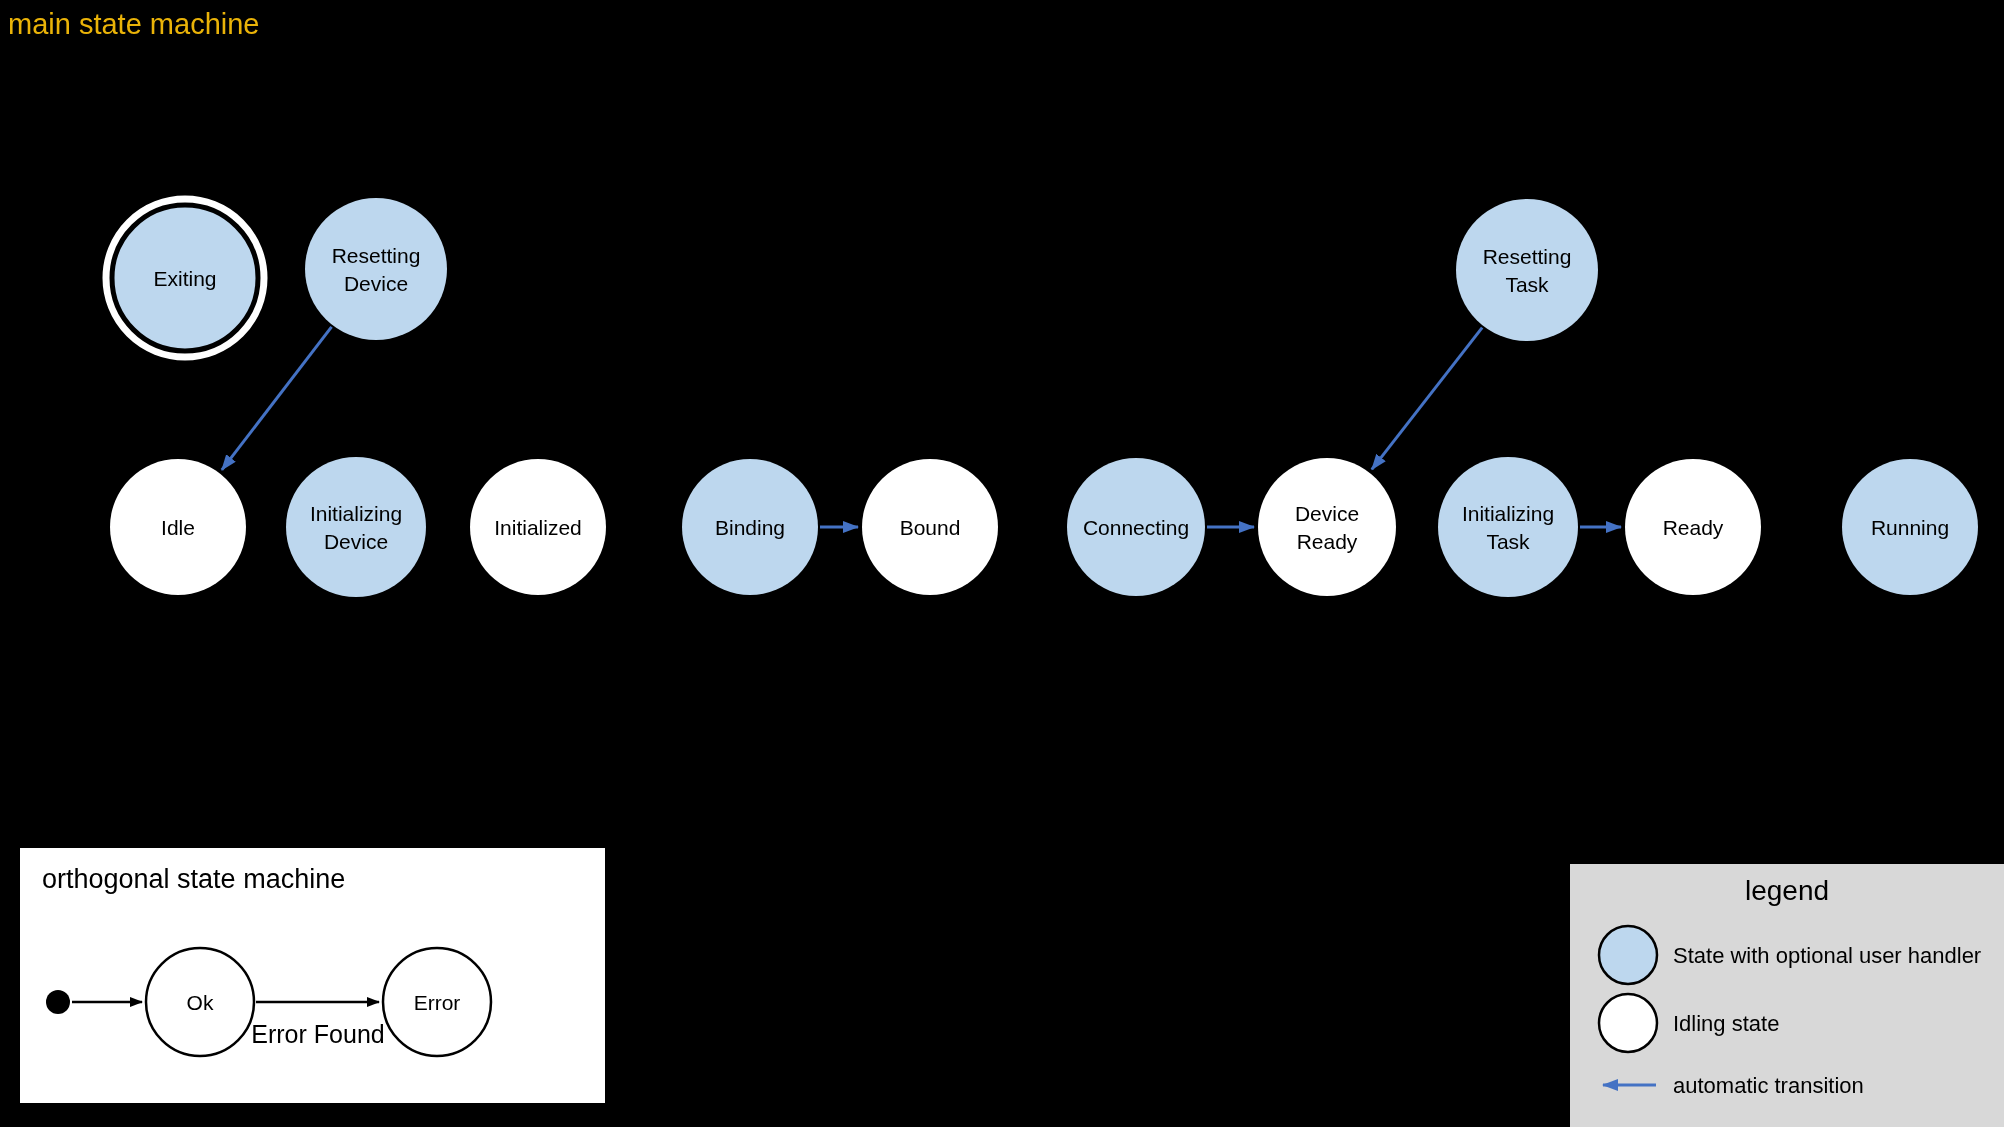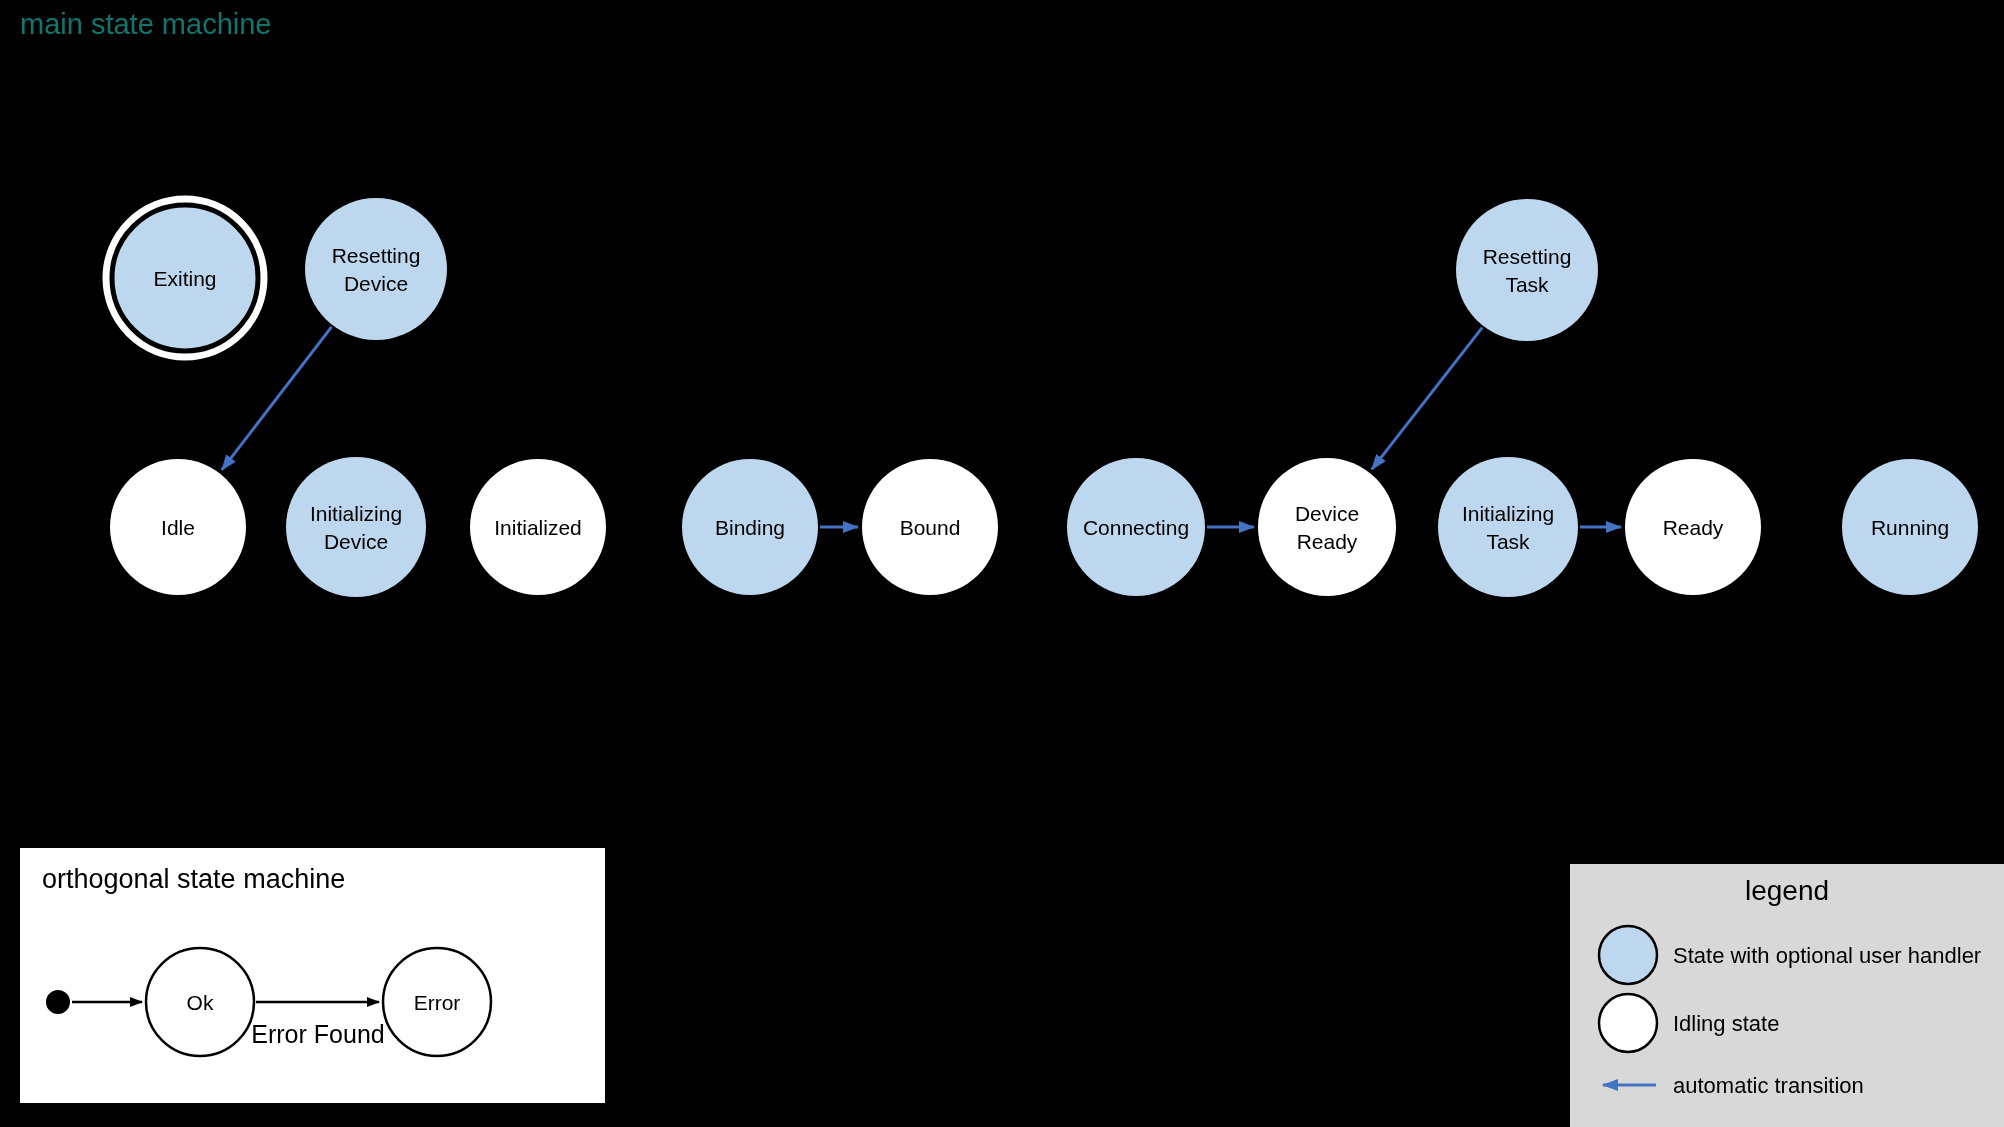--- a/index.html
+++ b/index.html
@@ -6,24 +6,24 @@
   .stage {
     position: relative;
     width: 2004px;
     height: 1127px;
     background: #000;
     overflow: hidden;
     font-family: "Liberation Sans", sans-serif;
   }
   .main-title {
     position: absolute;
-    left: 20px;
+    left: 8px;
     top: 8px;
     font-size: 29px;
-    color: #0f766e;
+    color: #eab308;
     white-space: nowrap;
   }
   svg.canvas { position: absolute; left: 0; top: 0; }
   text { font-family: "Liberation Sans", sans-serif; fill: #000000; }
   .state-label      { font-size: 21px; }
   .panel-title      { font-size: 27px; }
   .legend-title     { font-size: 28px; text-anchor: middle; }
   .legend-label     { font-size: 22px; }
   .transition-label { font-size: 25px; text-anchor: middle; }
 </style>

